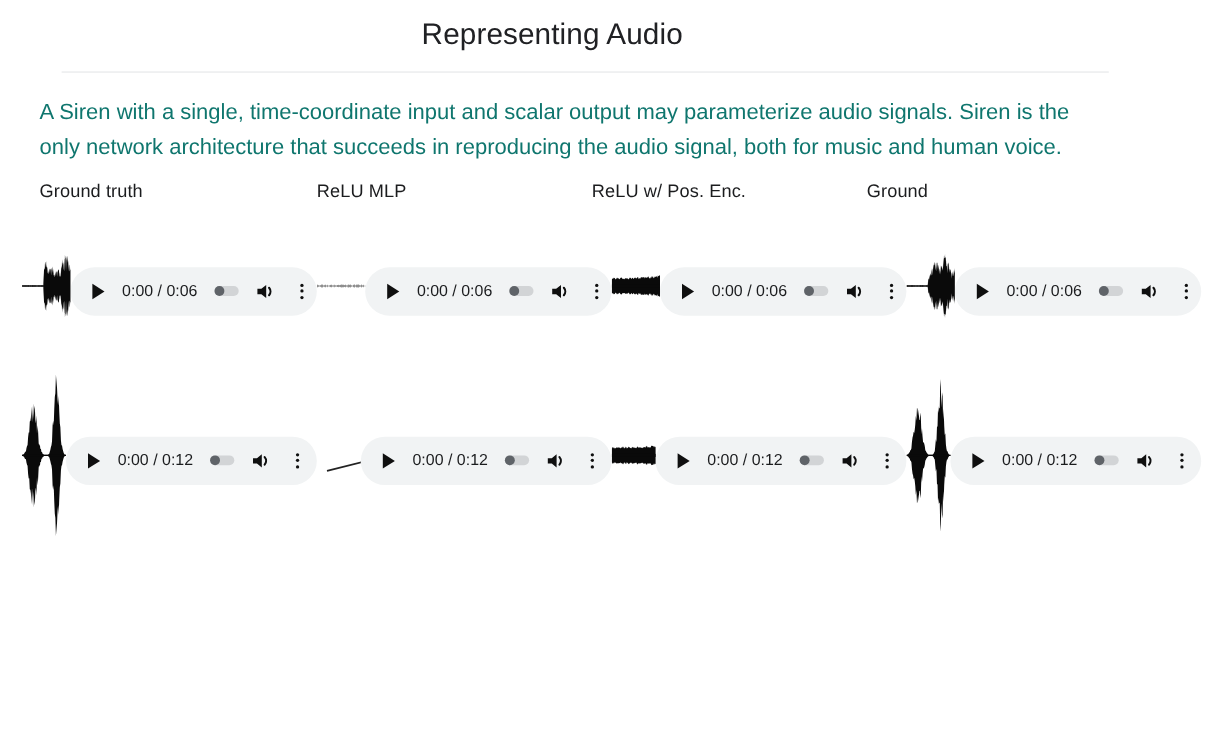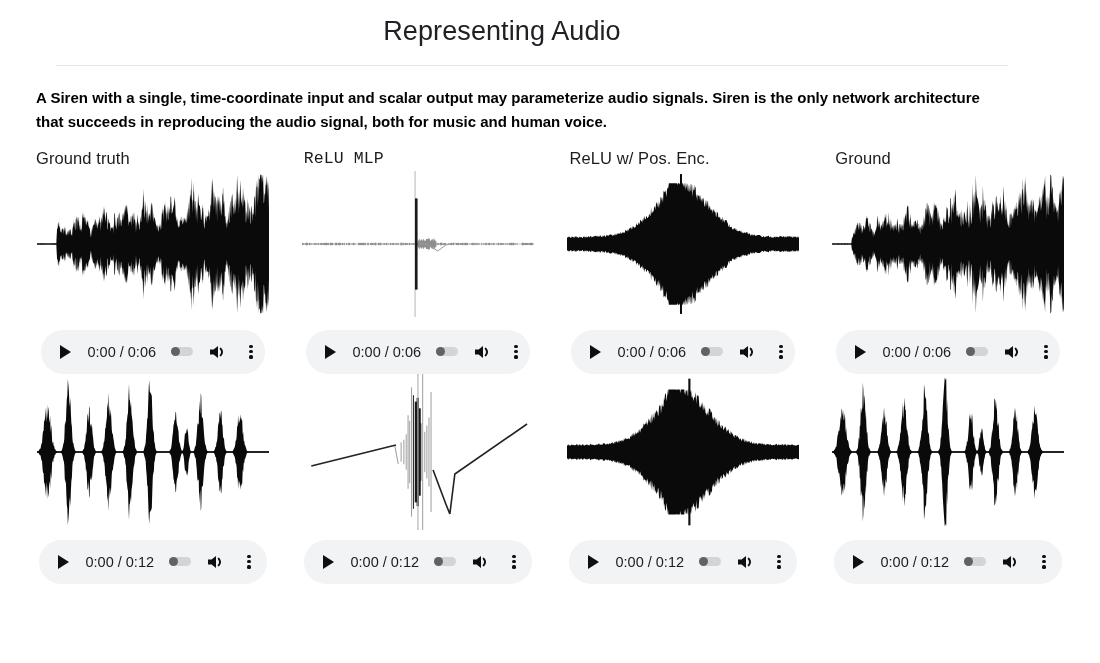--- a/index.html
+++ b/index.html
@@ -33,55 +33,52 @@
   }
   .divider {
     height: 1px;
     background: #e4e6e8;
     margin: 18px 36px 0 56px;
     width: 952px;
   }
   .intro {
     margin: 20px 36px 0 36px;
     width: 974px;
-    font-size: 15px;
+    font-size: 20px;
     line-height: 1.62;
-    color: #000000;
-    font-weight: bold;
+    color: #0f766e;
   }
   .grid {
     margin: 14px 0 0 0;
     width: 1100px;
     position: relative;
   }
   .headers {
     display: flex;
     padding: 0 30px 0 36px;
-    gap: 31px;
   }
   .col-head {
     font-size: 16.5px;
     font-weight: 500;
     color: #1b1c1e;
     letter-spacing: 0.1px;
   }
   .h0 { width: 252px; }
-  .h1 { width: 250px; font-family: Liberation Mono, monospace; }
+  .h1 { width: 250px; }
   .h2 { width: 250px; }
   .h3 { width: 250px; }
 
   .row {
     display: flex;
     padding: 0 20px 0 20px;
     align-items: flex-start;
   }
   .cell {
     width: 268px;
     display: flex;
-    flex-direction: column;
     align-items: center;
   }
   .wave-box {
     width: 232px;
     height: 152px;
     position: relative;
     overflow: hidden;
   }
   .wave-box svg { display: block; }
 

